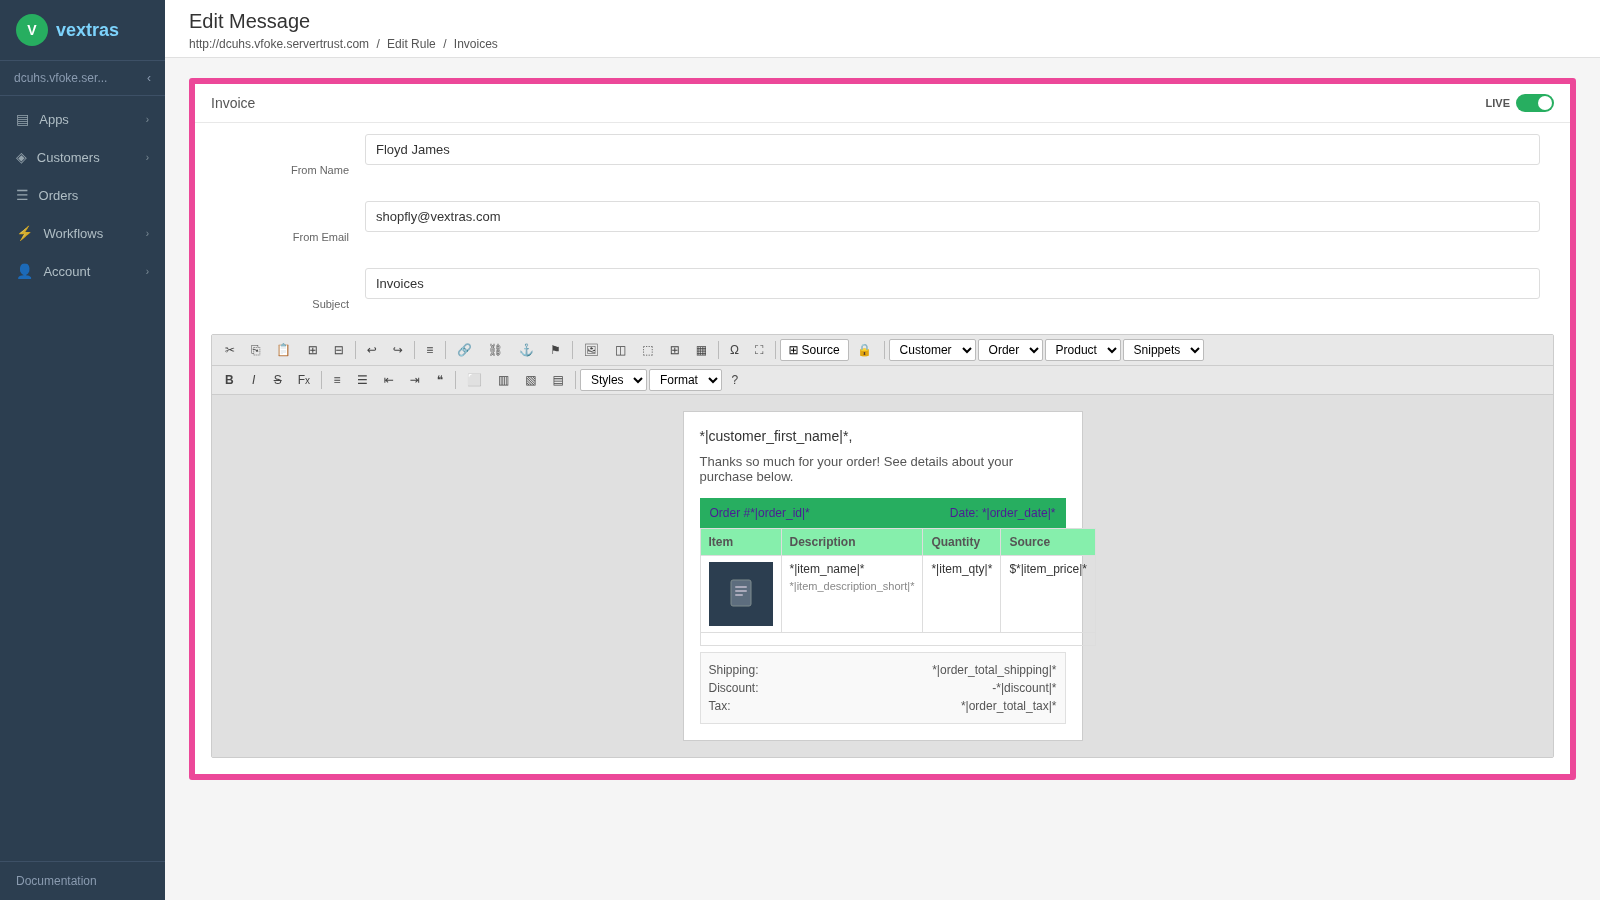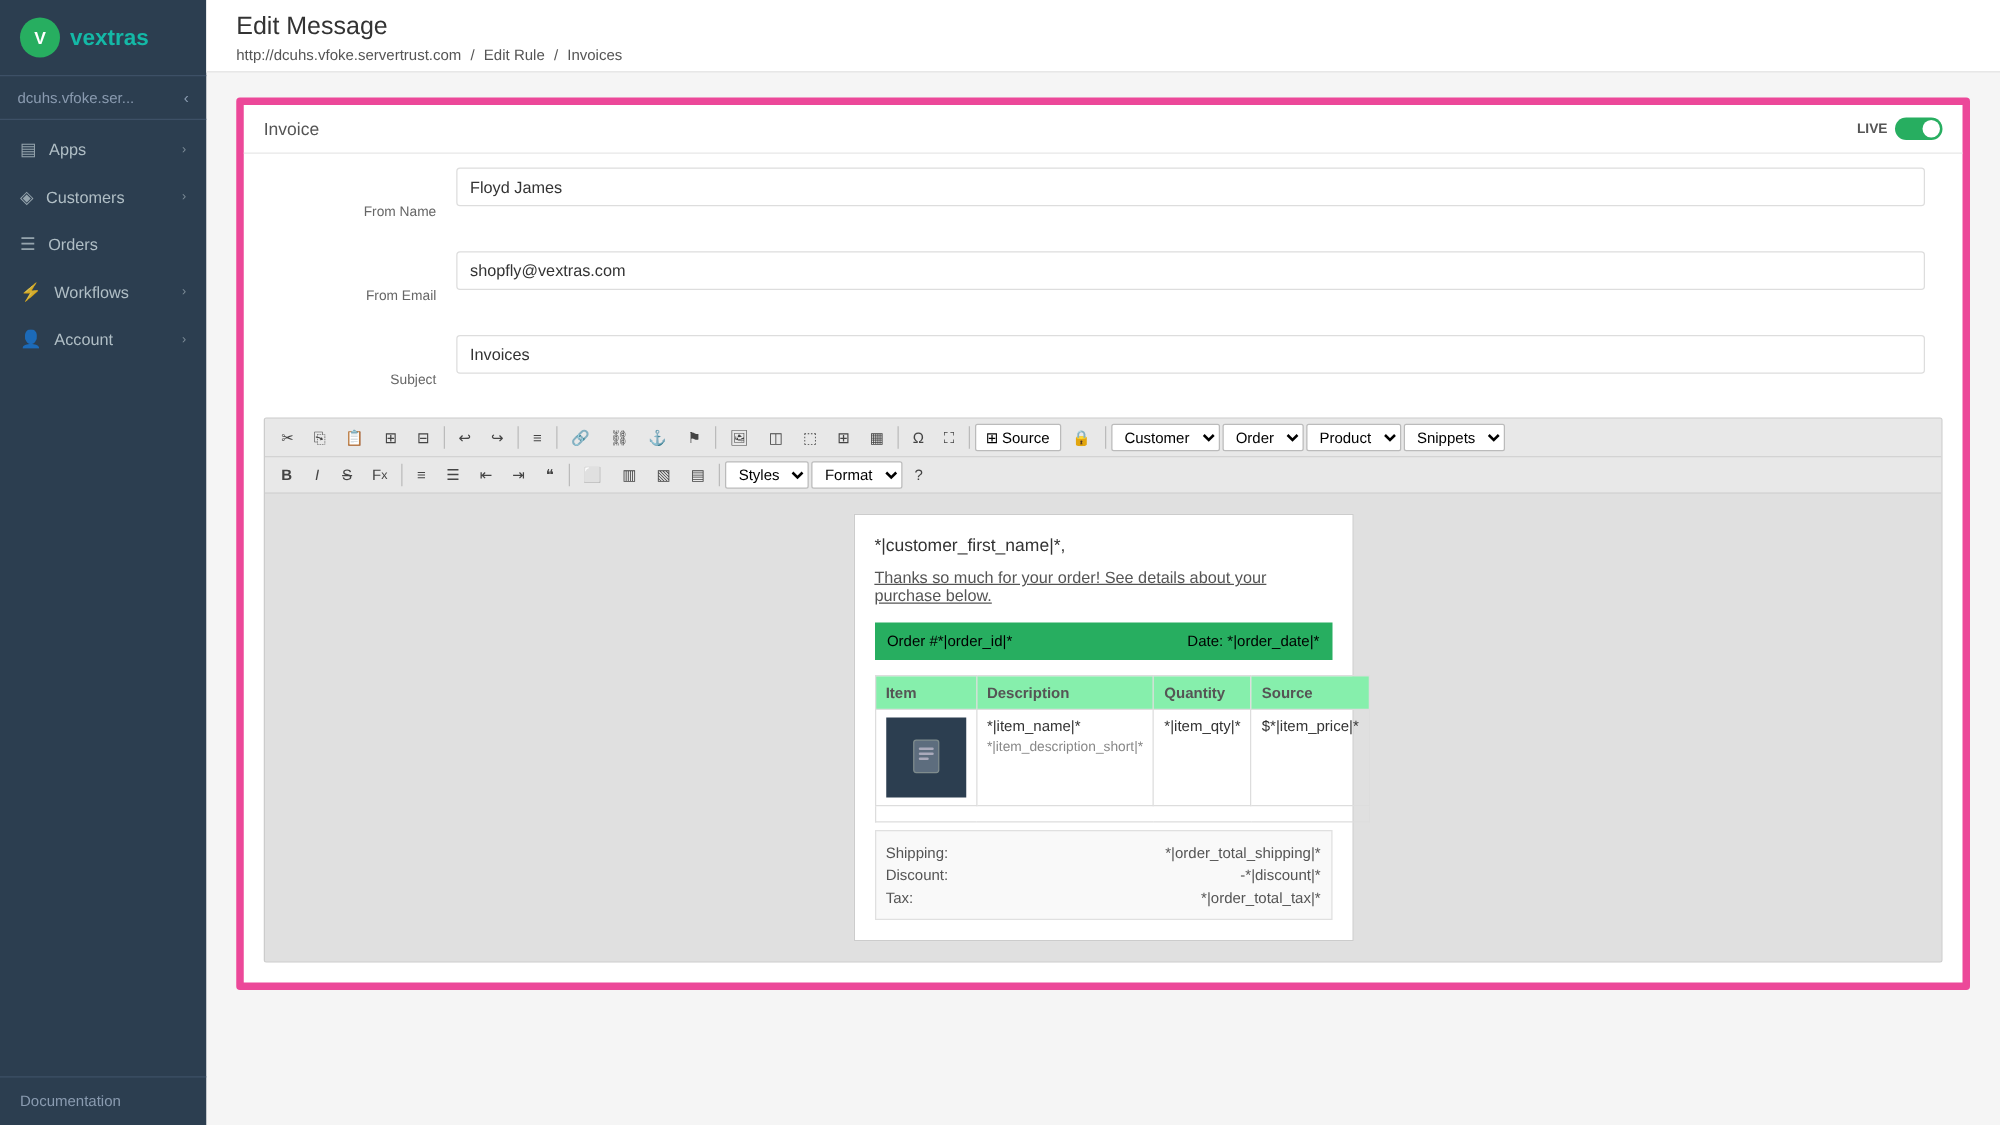--- a/index.html
+++ b/index.html
@@ -22,21 +22,21 @@
       gap: 8px;
       border-bottom: 1px solid #3d5066;
     }
     .logo-icon {
       width: 32px; height: 32px;
       background: #27ae60;
       border-radius: 50%;
       display: flex; align-items: center; justify-content: center;
       color: white; font-weight: bold; font-size: 14px;
     }
-    .logo-text { color: #14b8a6; font-size: 18px; font-weight: 600; }
+    .logo-text { color: #7dd3fc; font-size: 18px; font-weight: 600; }
     .sidebar-account {
       padding: 10px 14px;
       font-size: 12px;
       color: #8a9bb0;
       display: flex; align-items: center; justify-content: space-between;
       border-bottom: 1px solid #3d5066;
     }
     .sidebar-nav { flex: 1; padding-top: 4px; }
     .sidebar-item {
       display: flex; align-items: center; justify-content: space-between;
@@ -231,30 +231,30 @@
       width: 400px;
       padding: 16px;
       font-size: 13px;
       color: #333;
     }
     .email-greeting {
       font-size: 14px;
       color: #333;
       margin-bottom: 10px;
     }
-    .email-subtext { font-size: 13px; color: #555; margin-bottom: 14px; text-decoration: underline; }
+    .email-subtext { font-size: 13px; color: #555; margin-bottom: 14px; }
 
     
     .order-header {
       background: #27ae60;
-      color: #000000;
+      color: #4c1d95;
       display: flex;
       padding: 8px 10px;
       font-size: 12px;
-      margin-bottom: 12px;
+      margin-bottom: 0;
     }
     .order-header-left { flex: 1; }
     .order-header-right { text-align: right; }
     .items-table { width: 100%; border-collapse: collapse; font-size: 12px; }
     .items-table th {
       border: 1px solid #ddd;
       padding: 6px 8px;
       text-align: left;
       background: #86efac;
       color: #555;

